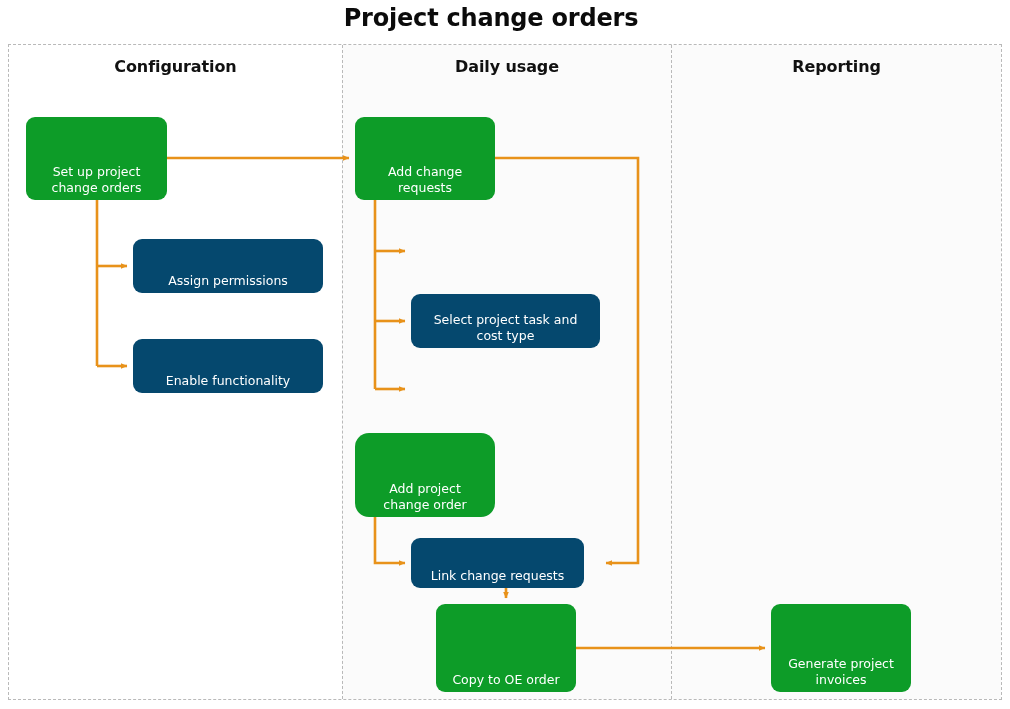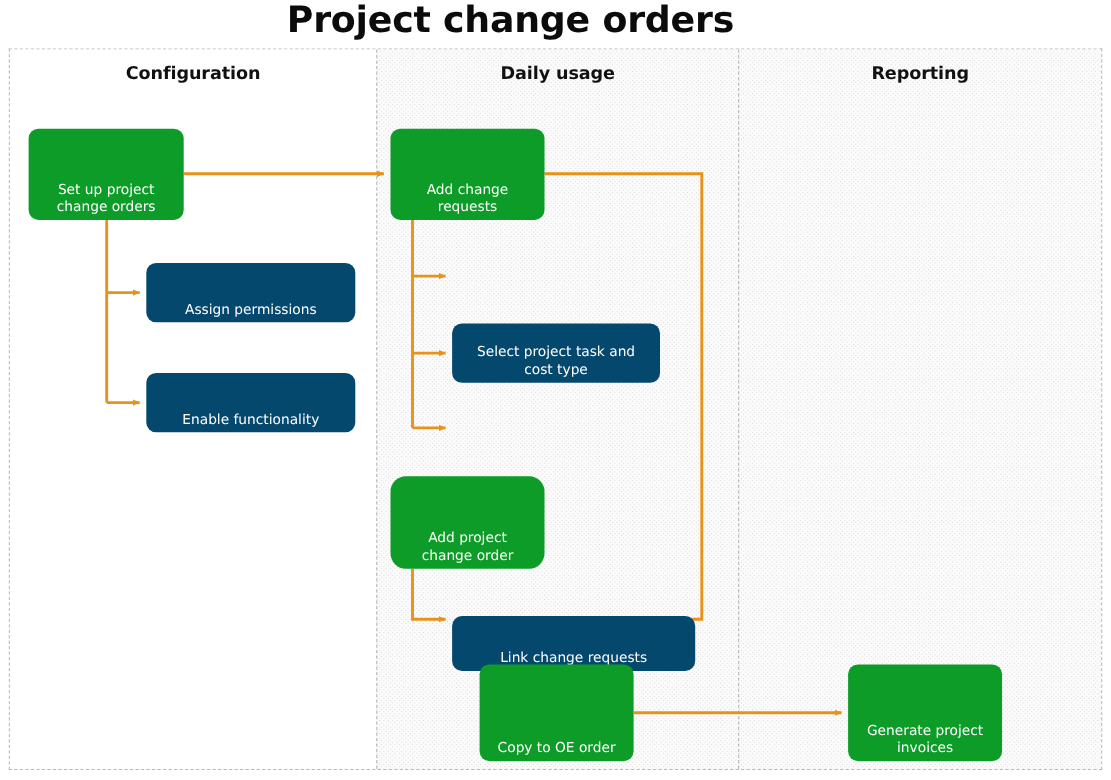--- a/index.html
+++ b/index.html
@@ -20,25 +20,26 @@
     background: #ffffff;
   }
 
   
   #diagram-title {
     position: absolute;
     left: 0;
     top: 2px;
     width: 928px;
     text-align: center;
-    font-size: 33px;
+    font-size: 24px;
     font-weight: bold;
     color: #0b0b0b;
     letter-spacing: -0.2px;
     line-height: 32px;
+    padding-left: 27px;
   }
 
   
   #lanes {
     position: absolute;
     left: 8px;
     top: 44px;
     width: 994px;
     height: 656px;
     box-sizing: border-box;
@@ -178,21 +179,21 @@
     <span>Select project task and
 cost type</span>
   </div>
 
 
   <div class="node green" style="left:355px; top:433px; width:140px; height:84px;border-radius:14px;">
     <span>Add project
 change order</span>
   </div>
 
-  <div class="node navy" style="left:411px; top:560px; width:221px; height:50px;">
+  <div class="node navy" style="left:411px; top:538px; width:173px; height:50px;">
     <span>Link change requests</span>
   </div>
 
   <div class="node green" style="left:436px; top:604px; width:140px; height:88px;">
     <span>Copy to OE order</span>
   </div>
 
   <div class="node green" style="left:771px; top:604px; width:140px; height:88px;">
     <span>Generate project
 invoices</span>

